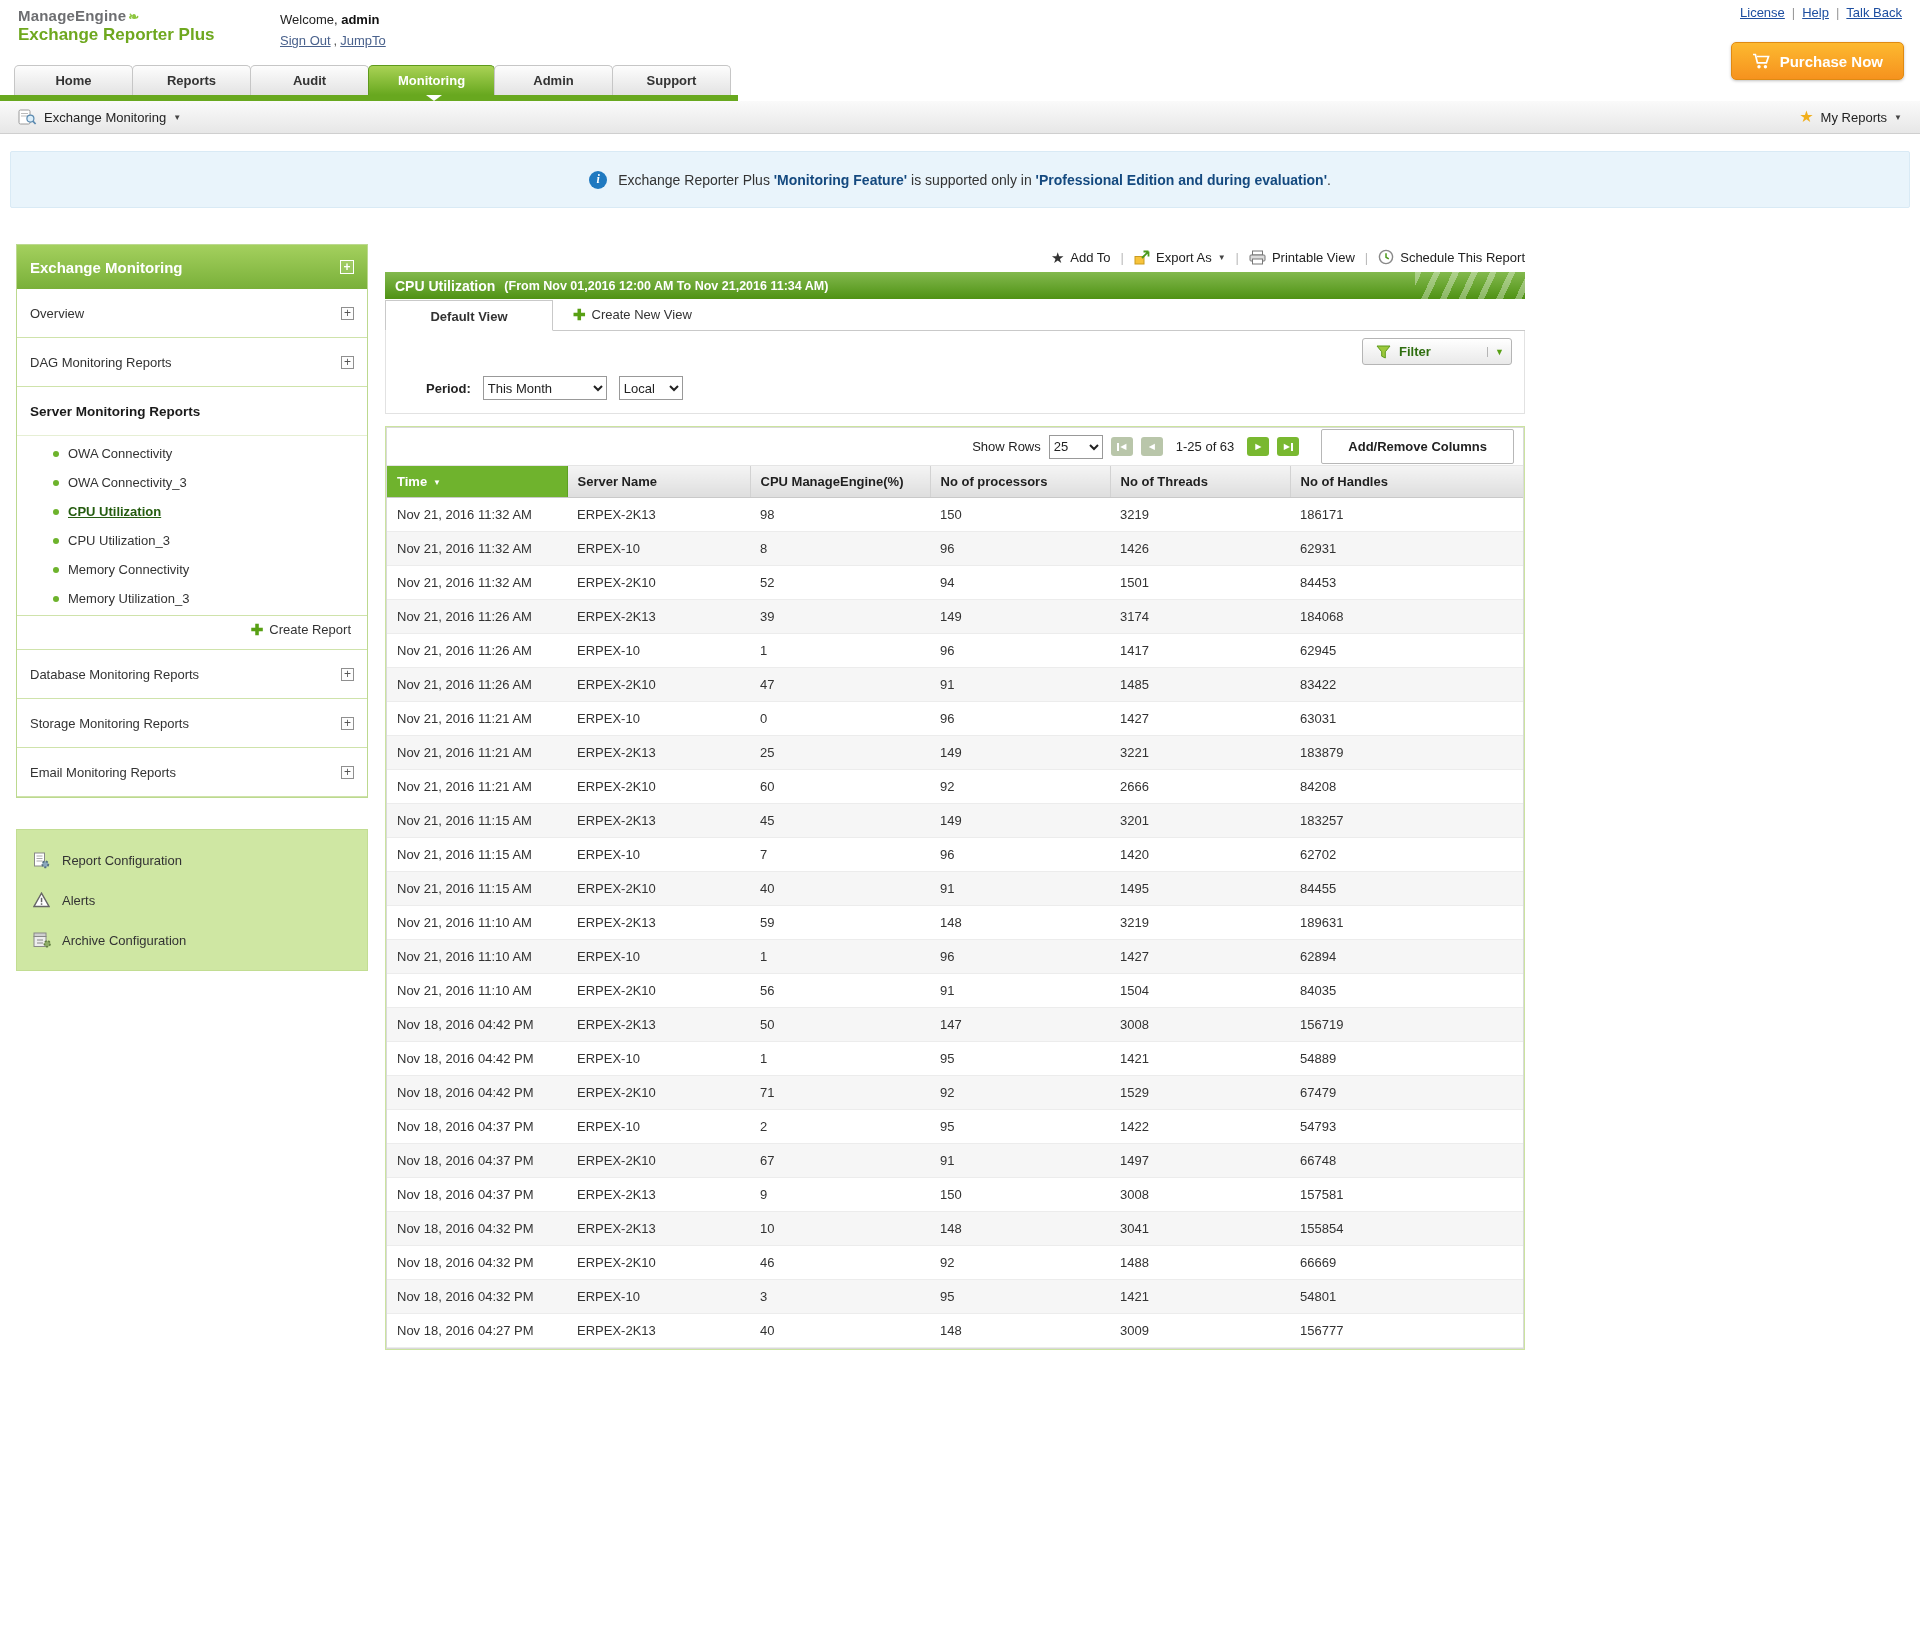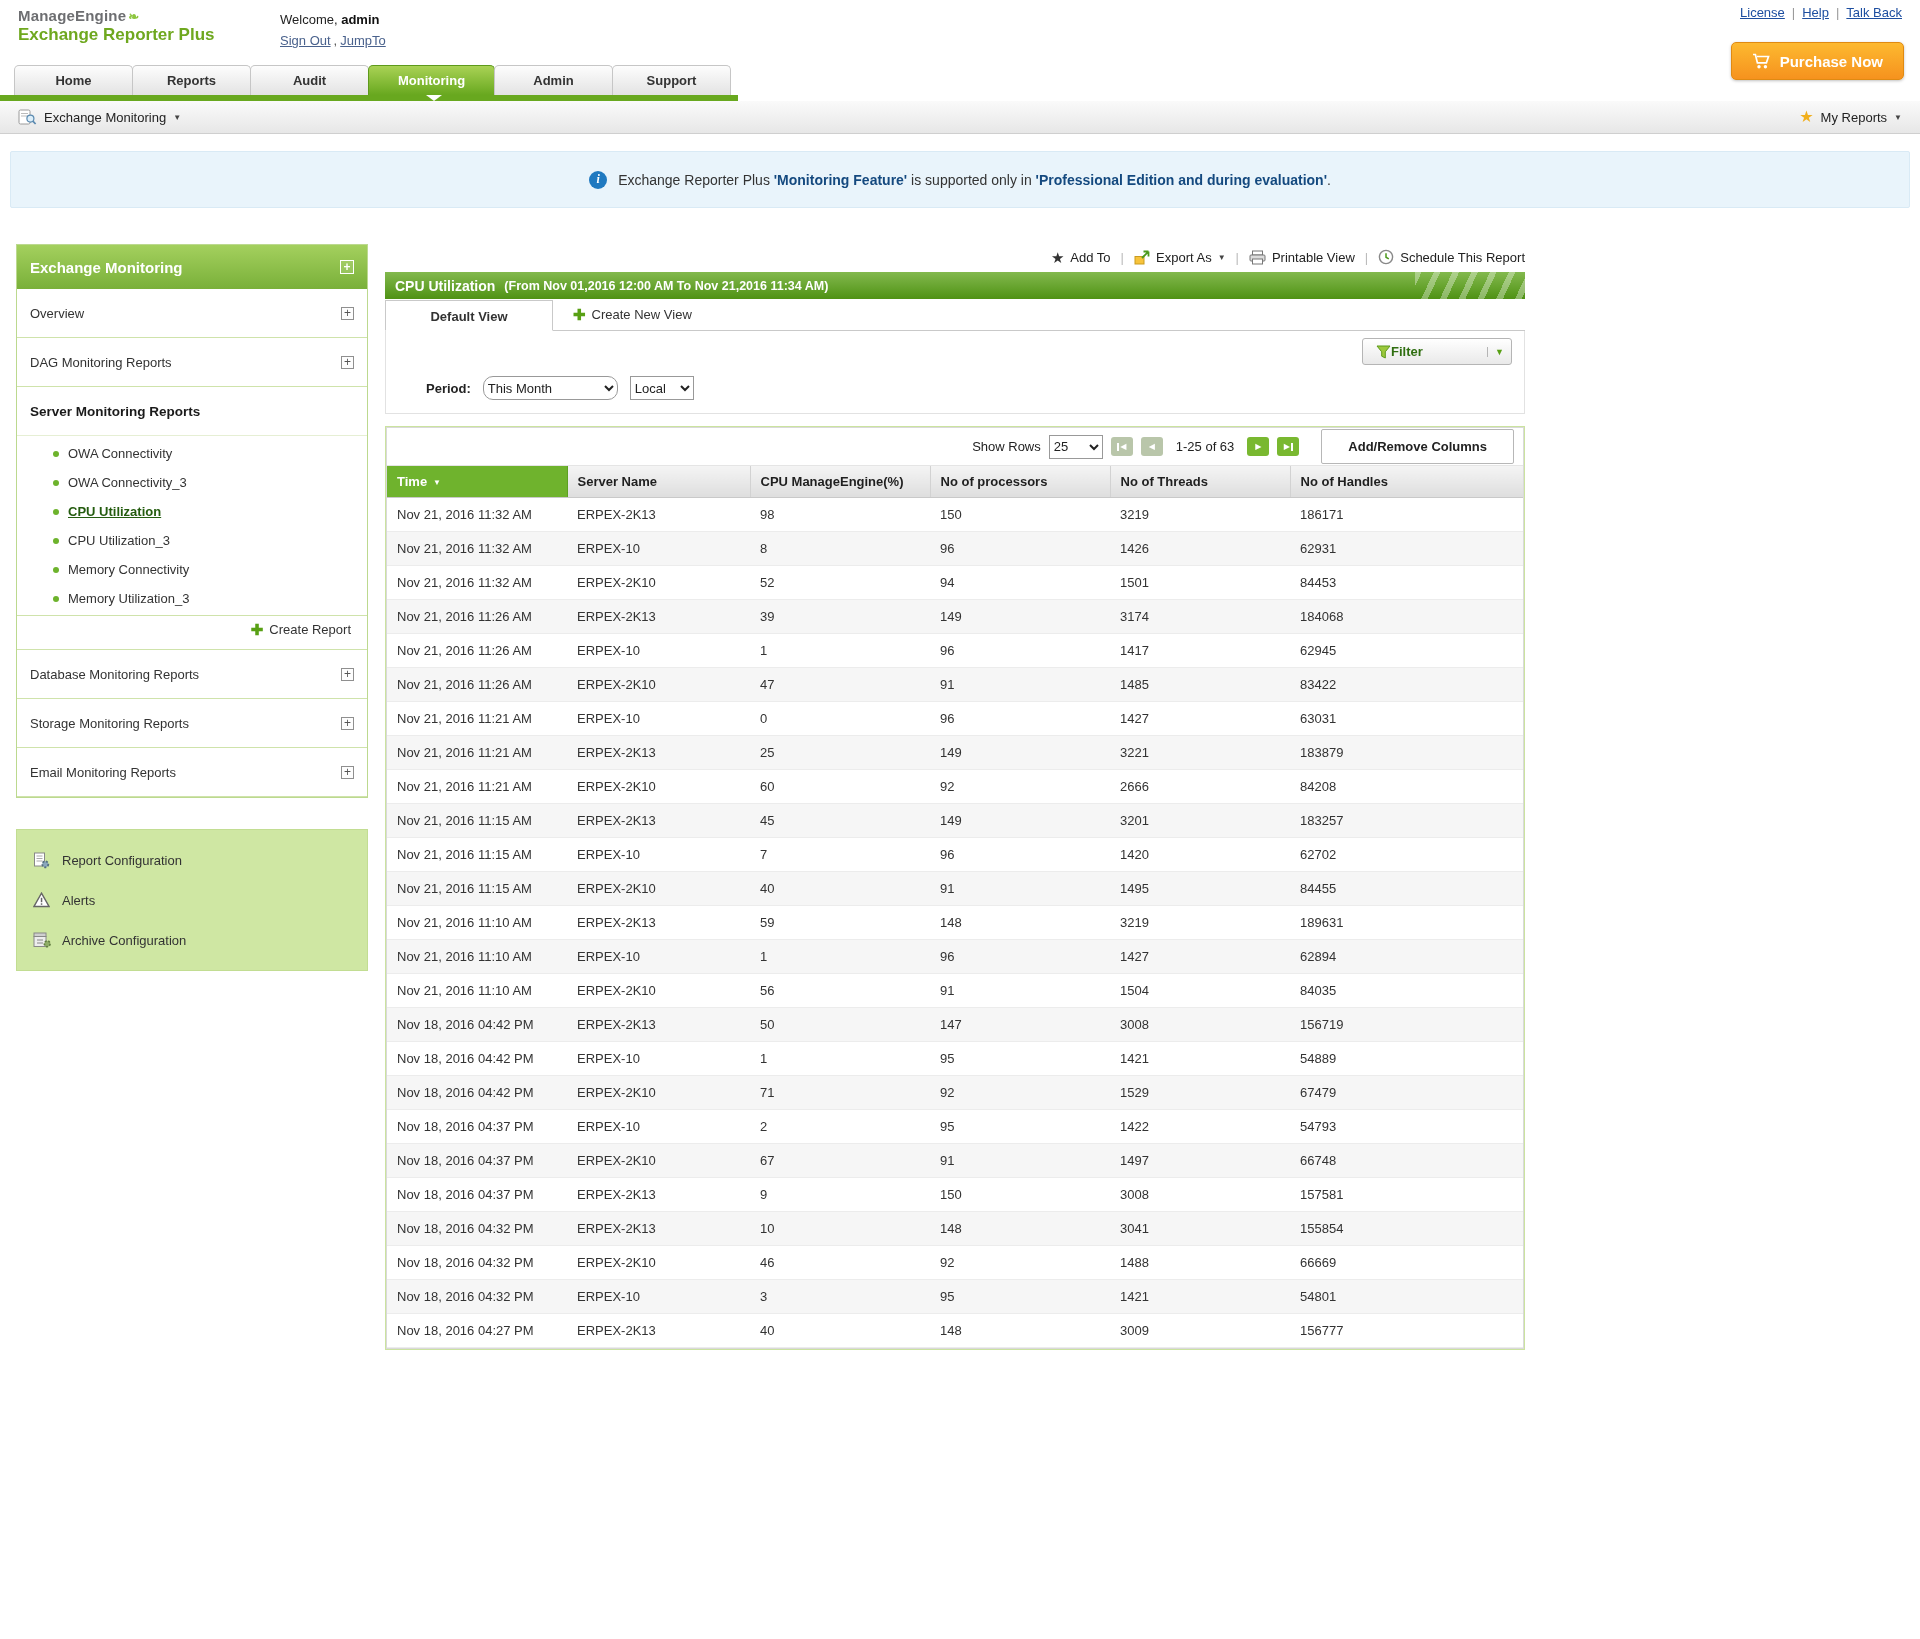--- a/index.html
+++ b/index.html
@@ -126,21 +126,21 @@
   .filter-row { display:flex; justify-content:flex-end; }
   .filter-btn { display:flex; align-items:center; justify-content:space-between; gap:9px; min-width:150px;
     height:27px; padding:0 7px 0 13px; border:1px solid #b5b5b5; border-radius:3px;
     background:linear-gradient(#ffffff,#e9e9e9); font-size:13px; color:#2f6e10; font-weight:bold;
     cursor:pointer; font-family:"Liberation Sans", sans-serif; }
   .filter-dd { border-left:1px solid #b5b5b5; padding-left:7px; color:#58a014; font-size:9px; }
   .period-row { display:flex; align-items:center; gap:12px; margin-top:11px; padding-left:28px; font-size:13px; }
   .period-label { font-weight:bold; color:#222; }
   select { font-family:"Liberation Sans", sans-serif; font-size:13px; border:1px solid #999; background:#fff;
     height:24px; color:#222; }
-  .sel-period { width:135px;border-radius:10px; }
+  .sel-period { width:124px; }
   .sel-tz { width:64px; }
   .sel-rows { width:54px; }
 
   
   .table-panel { margin-top:12px; background:#e2f1c8; border:1px solid #cbe39f; padding:0; }
   .table-inner { background:#fff; border:1px solid #d9d9d9; }
   .table-controls { display:flex; justify-content:flex-end; align-items:center; gap:8px; height:38px;
     padding:0 9px; border-bottom:1px solid #e5e5e5; font-size:13px; color:#222; }
   .pg-btn { width:22px; height:19px; border-radius:3px; display:flex; align-items:center; justify-content:center;
     gap:1px; color:#fff; font-size:8px; cursor:pointer; flex:none; }
@@ -399,21 +399,21 @@
         </div>
         <div class="vtab-new">
           <span class="green-plus">✚</span>
           <span>Create New View</span>
         </div>
       </div>
 
       <div class="filter-panel">
         <div class="filter-row">
           <button class="filter-btn">
-            <span style="display:flex;align-items:flex-end;gap:0;">
+            <span style="display:flex;align-items:flex-end;gap:8px;">
               <span style="display:flex;">
                   <svg width="15" height="14" viewBox="0 0 15 14">
                     <path d="M1 1h13L9.3 6.8v6.2l-3.6-1.8V6.8z" fill="#9cc83c" stroke="#5d9a1b"></path>
                   </svg>
                 </span>
               <span>Filter</span>
             </span>
             <span class="filter-dd">▼</span>
           </button>
         </div>

